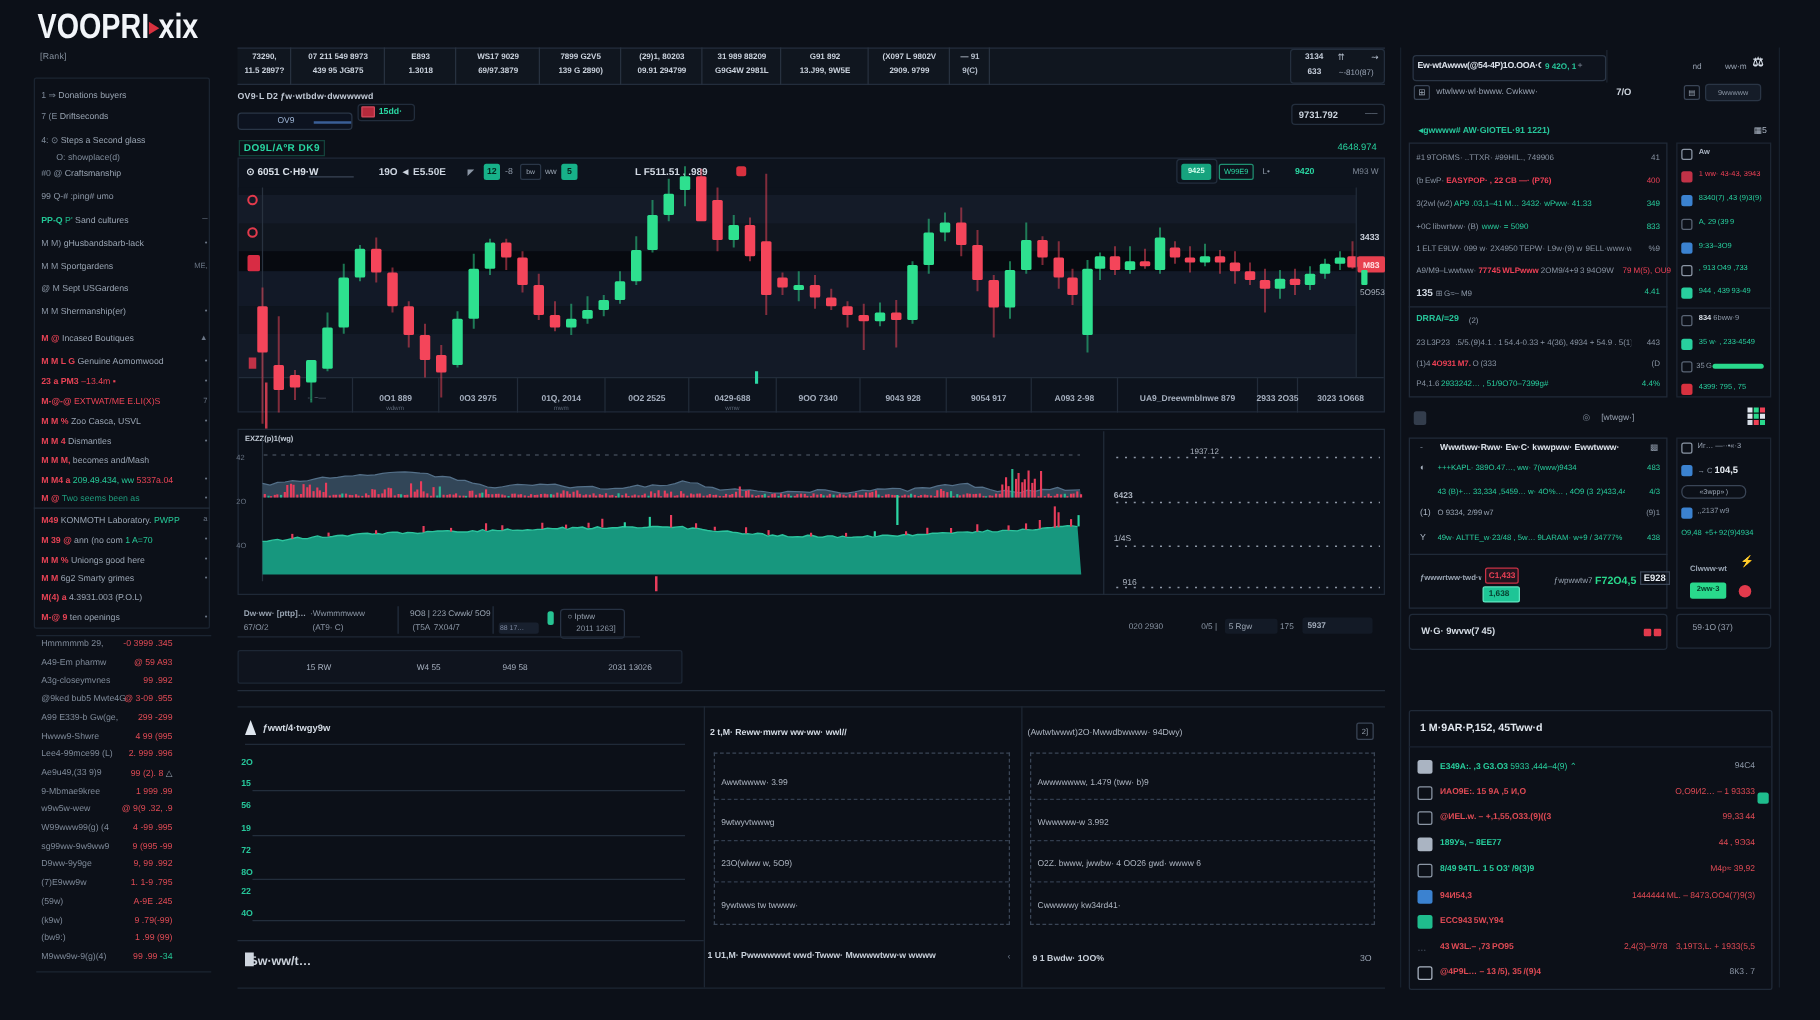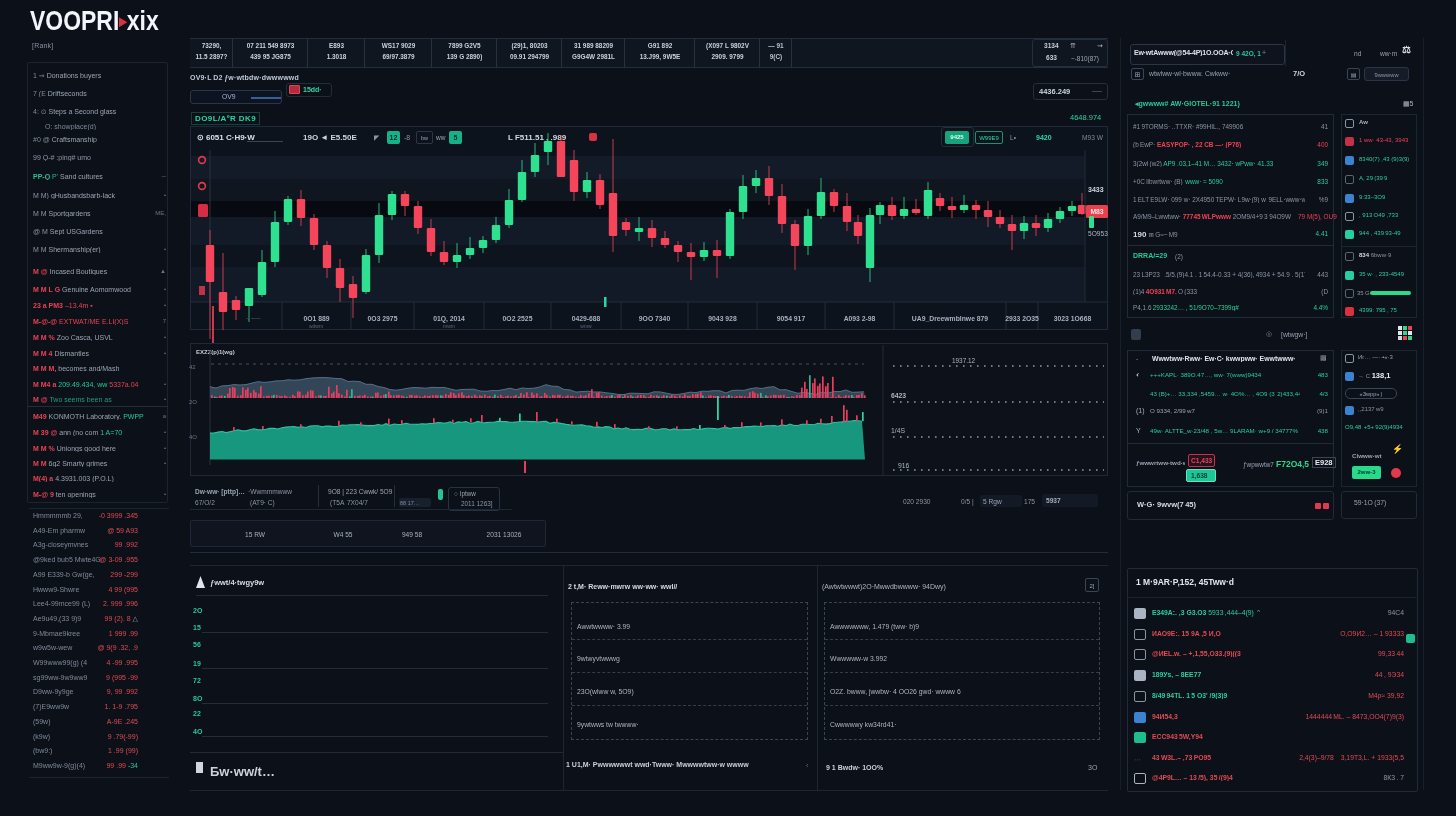--- a/index.html
+++ b/index.html
@@ -129,21 +129,21 @@
 <div class="a" style="left:1097px;top:42px;font-size:7px;color:#aeb8c6">⇝</div>
 <div class="a" style="left:1071px;top:55px;font-size:6.4px;color:#9aa5b5">~-810(87)</div>
 <div class="a tx" style="left:190px;top:74px;font-size:7px;font-weight:bold;color:#c2cad6">OV9·L D2 ƒw·wtbdw·dwwwwwd</div>
 <div class="a" style="left:190px;top:90px;width:92px;height:14px;border:1px solid #2a3647;border-radius:3px;background:#0d1320"></div>
 <div class="a" style="left:222px;top:93px;font-size:6.8px;color:#9fb6d6">OV9</div>
 <div class="a" style="left:251px;top:97px;width:30px;height:2px;background:#3a5f96"></div>
 <div class="a" style="left:286px;top:83px;width:46px;height:14px;border:1px solid #222d3c;border-radius:3px"></div>
 <div class="a" style="left:289px;top:85px;width:11px;height:9px;background:#b52a3c;border:1px solid #d44a5c;border-radius:1px"></div>
 <div class="a" style="left:303px;top:86px;font-size:7px;color:#2bd9a4;font-weight:bold">15dd·</div>
 <div class="a" style="left:1033px;top:83px;width:75px;height:17px;border:1px solid #242f3e;border-radius:3px"></div>
-<div class="a" style="left:1039px;top:87px;font-size:7.5px;color:#ccd4de;font-weight:bold">4436.249</div>
+<div class="a" style="left:1039px;top:87px;font-size:7.5px;color:#ccd4de;font-weight:bold">9731.792</div>
 <div class="a" style="left:1092px;top:88px;font-size:7px;color:#6e7a8a">──</div>
 <div class="a" style="left:191px;top:112px;font-size:8px;font-weight:bold;color:#28d6a2;letter-spacing:.4px;border:1px solid rgba(40,214,162,.25);padding:1px 3px">DO9L/AºR DK9</div>
 <div class="a" style="left:1070px;top:113px;font-size:7.5px;color:#28d6a2">4648.974</div>
 <div class="a" style="left:190px;top:126px;width:918px;height:204px;border:1px solid #1f2937;background:#0d131d"></div>
 <div class="a" style="left:197px;top:133px;font-size:8px;color:#d9e0e9;font-weight:bold">⊙ 6051 C·H9·W</div>
 <div class="a" style="left:247px;top:141px;width:36px;border-top:1px solid #3a4556"></div>
 <div class="a" style="left:303px;top:133px;font-size:8px;color:#ccd4df;font-weight:bold">19O ◄ E5.50E</div>
 <div class="a" style="left:374px;top:134px;font-size:7px;color:#8b96a5">◤</div>
 <div class="a" style="left:387px;top:131px;width:13px;height:13px;background:#17b189;border-radius:2px;color:#04281e;font-size:7px;text-align:center;line-height:13px;font-weight:bold">12</div>
 <div class="a" style="left:404px;top:134px;font-size:7px;color:#8b96a5">-8</div>
@@ -700,21 +700,21 @@
 <div class="a" style="left:193px;top:660px;font-size:7px;color:#27c79b;font-weight:bold">19</div>
 <div class="a" style="left:202px;top:668px;width:346px;border-top:1px solid #232e3c"></div>
 <div class="a" style="left:193px;top:677px;font-size:7px;color:#27c79b;font-weight:bold">72</div>
 <div class="a" style="left:193px;top:695px;font-size:7px;color:#27c79b;font-weight:bold">8O</div>
 <div class="a" style="left:202px;top:703px;width:346px;border-top:1px solid #232e3c"></div>
 <div class="a" style="left:193px;top:710px;font-size:7px;color:#27c79b;font-weight:bold">22</div>
 <div class="a" style="left:193px;top:728px;font-size:7px;color:#27c79b;font-weight:bold">4O</div>
 <div class="a" style="left:202px;top:736px;width:346px;border-top:1px solid #232e3c"></div>
 <div class="a" style="left:190px;top:752px;width:373px;border-top:1px solid #202a38"></div>
 <div class="a" style="left:196px;top:762px;width:7px;height:11px;background:#cfd6df"></div>
-<div class="a" style="left:210px;top:764px;font-size:13px;color:#ccd3dc;font-weight:bold">Бw·ww/t…</div>
+<div class="a" style="left:199px;top:764px;font-size:10px;color:#ccd3dc;font-weight:bold">Бw·ww/t…</div>
 <div class="a" style="left:568px;top:583px;font-size:7px;color:#d5dce5;font-weight:bold">2 t,M· Reww·mwrw ww·ww· wwl//</div>
 <div class="a" style="left:571px;top:602px;width:237px;height:138px;border:1px dashed #3a4556"></div>
 <div class="a" style="left:577px;top:623px;font-size:6.8px;color:#aeb6c2">Awwtwwww· 3.99</div>
 <div class="a" style="left:577px;top:655px;font-size:6.8px;color:#aeb6c2">9wtwyvtwwwg</div>
 <div class="a" style="left:577px;top:688px;font-size:6.8px;color:#aeb6c2">23O(wlww w, 5O9)</div>
 <div class="a" style="left:577px;top:721px;font-size:6.8px;color:#aeb6c2">9ywtwws tw twwww·</div>
 <div class="a" style="left:572px;top:639px;width:235px;border-top:1px dashed #323d4e"></div>
 <div class="a" style="left:572px;top:672px;width:235px;border-top:1px dashed #323d4e"></div>
 <div class="a" style="left:572px;top:705px;width:235px;border-top:1px dashed #323d4e"></div>
 <div class="a" style="left:566px;top:761px;font-size:7px;color:#c8d0da;font-weight:bold">1 U1,M· Pwwwwwwt wwd·Twww· Mwwwwtww·w wwww</div>
@@ -754,21 +754,21 @@
 <div class="a" style="left:1133px;top:141px;width:172px;font-size:6.4px;white-space:nowrap;overflow:hidden"><span style="color:#8b96a5;">(b EwP· </span><span style="color:#ef4156;font-weight:bold">EASYPOP· , 22 CB —· (P76)</span></div>
 <div class="a" style="left:1298px;top:141px;width:30px;text-align:right;font-size:6.4px;color:#ef4156;white-space:nowrap">400</div>
 <div class="a" style="left:1133px;top:160px;width:172px;font-size:6.4px;white-space:nowrap;overflow:hidden"><span style="color:#8b96a5;">3(2wl (w2) </span><span style="color:#28cf9e;">AP9 .03,1–41 M… 3432· wPww· 41.33</span></div>
 <div class="a" style="left:1298px;top:160px;width:30px;text-align:right;font-size:6.4px;color:#28cf9e;white-space:nowrap">349</div>
 <div class="a" style="left:1133px;top:178px;width:172px;font-size:6.4px;white-space:nowrap;overflow:hidden"><span style="color:#8b96a5;">+0C libwrtww· (B)  </span><span style="color:#28cf9e;">www· = 5090</span></div>
 <div class="a" style="left:1298px;top:178px;width:30px;text-align:right;font-size:6.4px;color:#28cf9e;white-space:nowrap">833</div>
 <div class="a" style="left:1133px;top:196px;width:172px;font-size:6.4px;white-space:nowrap;overflow:hidden"><span style="color:#8b96a5;">1 ELT E9LW· 099 w· 2X4950 TEPW· L9w·(9) w  9ELL·www·wwwww</span></div>
 <div class="a" style="left:1298px;top:196px;width:30px;text-align:right;font-size:6.4px;color:#8b96a5;white-space:nowrap">%9</div>
 <div class="a" style="left:1133px;top:213px;width:172px;font-size:6.4px;white-space:nowrap;overflow:hidden"><span style="color:#8b96a5;">A9/M9–Lwwtww· </span><span style="color:#ef4156;font-weight:bold">77745 WLPwww</span><span style="color:#8b96a5;"> 2OM9/4+9 3 94O9W</span></div>
 <div class="a" style="left:1298px;top:213px;width:30px;text-align:right;font-size:6.4px;color:#ef4156;white-space:nowrap">79 M(5), OU9</div>
-<div class="a" style="left:1133px;top:230px;width:172px;font-size:6.4px;white-space:nowrap;overflow:hidden"><span style="color:#d5dce5;font-weight:bold;font-size:8px">190 </span><span style="color:#8b96a5;">⊞ G≈~ M9</span></div>
+<div class="a" style="left:1133px;top:230px;width:172px;font-size:6.4px;white-space:nowrap;overflow:hidden"><span style="color:#d5dce5;font-weight:bold;font-size:8px">135 </span><span style="color:#8b96a5;">⊞ G≈~ M9</span></div>
 <div class="a" style="left:1298px;top:230px;width:30px;text-align:right;font-size:6.4px;color:#28cf9e;white-space:nowrap">4.41</div>
 <div class="a" style="left:1127px;top:245px;width:207px;border-top:1px solid #202a38"></div>
 <div class="a" style="left:1133px;top:252px;font-size:7px;color:#27c79b;font-weight:bold">DRRA/=29</div>
 <div class="a" style="left:1175px;top:253px;font-size:6.4px;color:#8b96a5">(2)</div>
 <div class="a" style="left:1133px;top:271px;width:172px;font-size:6.4px;white-space:nowrap;overflow:hidden"><span style="color:#8b96a5;">23 L3P23   .5/5.(9)4.1 . 1 54.4-0.33 + 4(36), 4934 + 54.9 . 5(1) 4</span></div>
 <div class="a" style="left:1298px;top:271px;width:30px;text-align:right;font-size:6.4px;color:#8b96a5;white-space:nowrap">443</div>
 <div class="a" style="left:1133px;top:288px;width:172px;font-size:6.4px;white-space:nowrap;overflow:hidden"><span style="color:#8b96a5;">(1)4 </span><span style="color:#ef4156;font-weight:bold">4O931 M7.</span><span style="color:#8b96a5;"> O (333</span></div>
 <div class="a" style="left:1298px;top:288px;width:30px;text-align:right;font-size:6.4px;color:#8b96a5;white-space:nowrap">(D</div>
 <div class="a" style="left:1133px;top:304px;width:172px;font-size:6.4px;white-space:nowrap;overflow:hidden"><span style="color:#8b96a5;">P4,1.6 </span><span style="color:#28cf9e;">2933242… , 51/9O70–7399g#</span></div>
 <div class="a" style="left:1298px;top:304px;width:30px;text-align:right;font-size:6.4px;color:#28cf9e;white-space:nowrap">4.4%</div>
@@ -834,21 +834,21 @@
 <div class="a" style="left:1276px;top:459px;font-size:8.5px;color:#29d98c;font-weight:bold">F72O4,5</div>
 <div class="a" style="left:1312px;top:457px;font-size:7.5px;color:#e9eef4;font-weight:bold;border:1px solid #3a4556;padding:0 2px">E928</div>
 <div class="a" style="left:1127px;top:491px;width:207px;height:29px;border:1px solid #202a38;border-radius:3px"></div>
 <div class="a" style="left:1137px;top:500px;font-size:7.5px;color:#d5dce5;font-weight:bold">W·G· 9wvw(7 45)</div>
 <div class="a" style="left:1315px;top:503px;width:6px;height:6px;background:#e23a4c;border-radius:1px"></div>
 <div class="a" style="left:1323px;top:503px;width:6px;height:6px;background:#e23a4c;border-radius:1px"></div>
 <div class="a" style="left:1341px;top:350px;width:76px;height:137px;border:1px solid #1c2532"></div>
 <div class="a" style="left:1345px;top:354px;width:9px;height:9px;border:1px solid #8b96a5;border-radius:2px"></div>
 <div class="a" style="left:1358px;top:354px;font-size:6px;color:#97a1b0">Иг… —··•«·3</div>
 <div class="a" style="left:1345px;top:372px;width:9px;height:9px;background:#3b82d0;border-radius:2px"></div>
-<div class="a" style="left:1358px;top:371px;font-size:6px;color:#8b96a5">→ C <span style="font-size:7.5px;color:#e9eef4;font-weight:bold">138,1</span></div>
+<div class="a" style="left:1358px;top:371px;font-size:6px;color:#8b96a5">→ C <span style="font-size:7.5px;color:#e9eef4;font-weight:bold">104,5</span></div>
 <div class="a" style="left:1345px;top:388px;width:52px;height:11px;border:1px solid #3a4556;border-radius:5px;font-size:5.6px;color:#9aa5b3;text-align:center;line-height:11px">«Зwpp» )</div>
 <div class="a" style="left:1345px;top:406px;width:9px;height:9px;background:#3b82d0;border-radius:2px"></div>
 <div class="a" style="left:1358px;top:406px;font-size:6px;color:#8b96a5">,,2137 w9</div>
 <div class="a" style="left:1345px;top:424px;font-size:6px;color:#28cf9e">O9,48  +5+ 92(9)4934</div>
 <div class="a" style="left:1352px;top:452px;font-size:6.2px;color:#9aa5b3;font-weight:bold">Сlwww·wt</div>
 <div class="a" style="left:1392px;top:444px;font-size:9px;color:#f0a030">⚡</div>
 <div class="a" style="left:1352px;top:466px;width:29px;height:13px;background:#29d98c;border-radius:2px;font-size:6px;color:#06402b;font-weight:bold;text-align:center;line-height:13px">2ww·3</div>
 <div class="a" style="left:1391px;top:468px;width:10px;height:10px;background:#e23a4c;border-radius:50%"></div>
 <div class="a" style="left:1341px;top:491px;width:76px;height:28px;border:1px solid #202a38;border-radius:3px"></div>
 <div class="a" style="left:1354px;top:499px;font-size:6.8px;color:#97a1b0">59·1O (37)</div>

